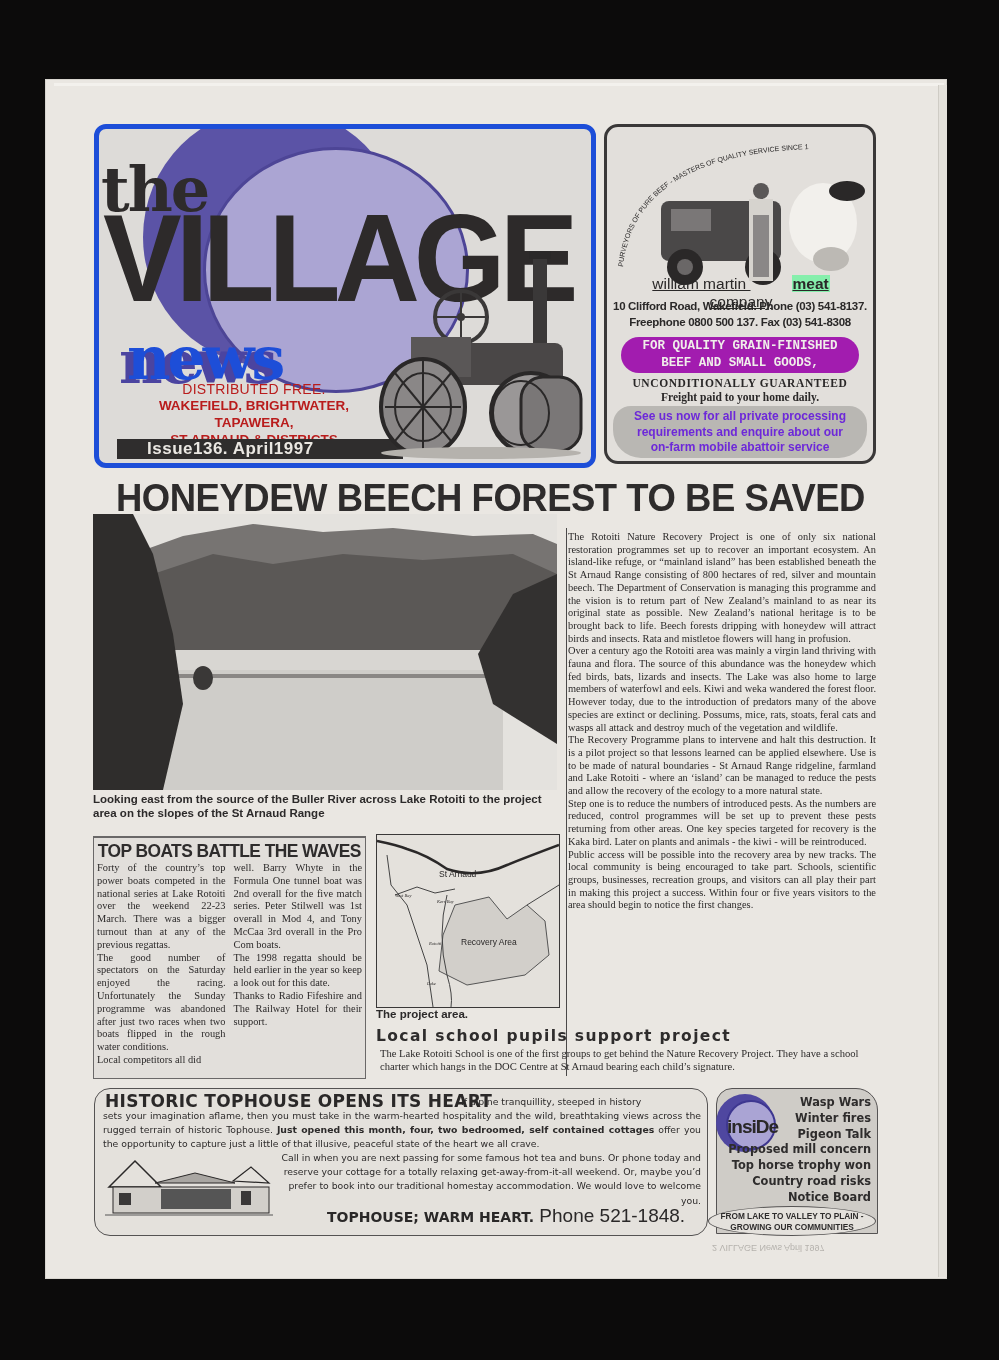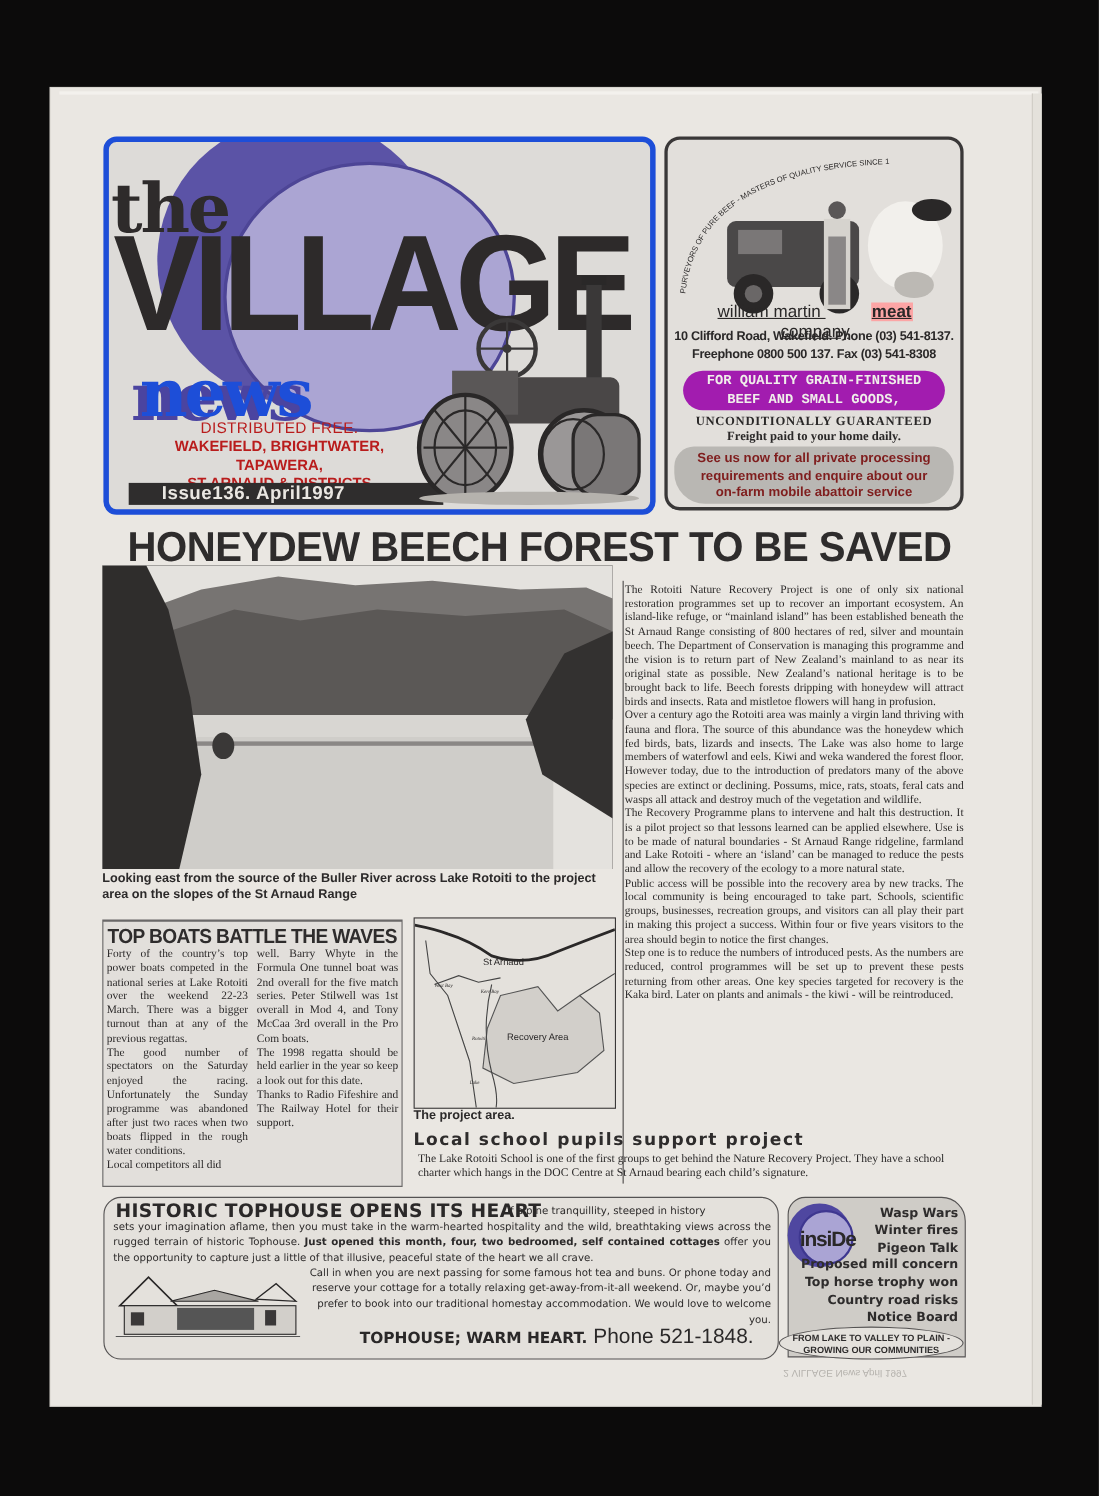--- a/index.html
+++ b/index.html
@@ -18,26 +18,26 @@
   .tagline{left:40px;top:252px;width:230px;text-align:center;font-family:"Liberation Sans",sans-serif;color:#b91c1c;}
   .tagline .t1{font-size:14px;letter-spacing:0.3px;}
   .tagline .t2{font-size:13.5px;font-weight:bold;line-height:17px;}
   .issue{left:18px;top:310px;width:286px;height:20px;background:#2f2d2d;color:#eae7e2;font-family:"Liberation Sans",sans-serif;font-weight:bold;font-size:17px;line-height:20px;padding-left:30px;box-sizing:border-box;letter-spacing:0.5px;}
   .engine{left:272px;top:118px;width:214px;height:212px;}
   
   .meat{left:604px;top:124px;width:266px;height:334px;border:3px solid #3a3838;border-radius:14px;background:#e2dfdb;overflow:hidden;}
   .arc-text{left:2px;top:2px;width:262px;height:150px;}
   .truck{left:44px;top:44px;width:218px;height:120px;}
   .meat-name{left:14px;top:148px;width:240px;text-align:center;font-family:"Liberation Sans",sans-serif;font-size:15.5px;color:#2a2828;text-decoration:underline;}
-  .meat-name b{background:#fca5a5;padding:0 1px;margin-left:41px;}
+  .meat-name b{background:#86efac;padding:0 1px;margin-left:41px;}
   .meat-addr{left:2px;top:171px;width:262px;text-align:center;font-family:"Liberation Sans",sans-serif;font-size:11.5px;font-weight:bold;line-height:16px;color:#2a2828;letter-spacing:-0.3px;}
   .meat-pill{left:14px;top:210px;width:238px;height:36px;border-radius:18px;background:#a21caf;color:#f0eeea;text-align:center;font-family:Liberation Mono, monospace;font-weight:bold;font-size:12.5px;line-height:17px;padding-top:1px;box-sizing:border-box;}
   .meat-guar{left:2px;top:249px;width:262px;text-align:center;font-family:"Liberation Serif",serif;font-weight:bold;font-size:11.5px;line-height:14px;}
   .meat-guar .g1{letter-spacing:0.6px;}
-  .meat-see{left:6px;top:279px;width:254px;height:52px;border-radius:18px 18px 28px 28px;background:#b9b7b3;text-align:center;font-family:"Liberation Sans",sans-serif;font-weight:bold;font-size:12px;line-height:15.5px;padding-top:3px;box-sizing:border-box;color:#7f1d1d;}
+  .meat-see{left:6px;top:279px;width:254px;height:52px;border-radius:18px 18px 28px 28px;background:#b9b7b3;text-align:center;font-family:"Liberation Sans",sans-serif;font-weight:bold;font-size:12px;line-height:15.5px;padding-top:3px;box-sizing:border-box;color:#6d28d9;}
   
   .headline{left:116px;top:476px;width:760px;font-family:"Liberation Sans",sans-serif;font-weight:bold;font-size:38px;line-height:44px;color:#2e2c2c;letter-spacing:-0.5px;transform:scaleX(0.96);transform-origin:left;white-space:nowrap;}
   .photo{left:93px;top:514px;width:464px;height:276px;background:#4a4847;overflow:hidden;}
   .photo-caption{left:93px;top:792px;width:470px;font-family:"Liberation Sans",sans-serif;font-weight:bold;font-size:11.5px;line-height:14px;color:#2c2a2a;}
   .main-rule{left:566px;top:528px;width:1px;height:548px;background:#4a4848;}
   .main-article{left:568px;top:531px;width:308px;font-family:"Liberation Serif",serif;font-size:10.4px;line-height:12.7px;text-align:justify;color:#2c2a2a;}
   .main-article p{margin:0;}
   
   .boats{left:93px;top:836px;width:271px;height:240px;border:1px solid #6a6868;border-top:2px solid #6a6868;background:#e2dfdb;}
   .boats h2{margin:0;padding:2px 4px 0;font-family:"Liberation Sans",sans-serif;font-weight:bold;font-size:18.5px;line-height:22px;color:#2e2c2c;letter-spacing:-0.6px;transform:scaleX(0.94);transform-origin:left;white-space:nowrap;}
@@ -161,22 +161,22 @@
   <polygon points="0,0 40,0 60,40 80,120 90,190 70,276 0,276" fill="#2f2d2c"></polygon>
   <polygon points="464,60 420,80 385,140 400,190 464,230" fill="#333130"></polygon>
   <ellipse cx="110" cy="164" rx="10" ry="12" fill="#3a3837"></ellipse>
 </svg>
 <div class="abs photo-caption">Looking east from the source of the Buller River across Lake Rotoiti to the project area on the slopes of the St Arnaud Range</div>
 <div class="abs main-rule"></div>
 <div class="abs main-article">
   <p>The Rotoiti Nature Recovery Project is one of only six national restoration programmes set up to recover an important ecosystem. An island-like refuge, or “mainland island” has been established beneath the St Arnaud Range consisting of 800 hectares of red, silver and mountain beech. The Department of Conservation is managing this programme and the vision is to return part of New Zealand’s mainland to as near its original state as possible. New Zealand’s national heritage is to be brought back to life. Beech forests dripping with honeydew will attract birds and insects. Rata and mistletoe flowers will hang in profusion.</p>
   <p>Over a century ago the Rotoiti area was mainly a virgin land thriving with fauna and flora. The source of this abundance was the honeydew which fed birds, bats, lizards and insects. The Lake was also home to large members of waterfowl and eels. Kiwi and weka wandered the forest floor. However today, due to the introduction of predators many of the above species are extinct or declining. Possums, mice, rats, stoats, feral cats and wasps all attack and destroy much of the vegetation and wildlife.</p>
   <p>The Recovery Programme plans to intervene and halt this destruction. It is a pilot project so that lessons learned can be applied elsewhere. Use is to be made of natural boundaries - St Arnaud Range ridgeline, farmland and Lake Rotoiti - where an ‘island’ can be managed to reduce the pests and allow the recovery of the ecology to a more natural state.</p>
+  <p>Step one is to reduce the numbers of introduced pests. As the numbers are reduced, control programmes will be set up to prevent these pests returning from other areas. One key species targeted for recovery is the Kaka bird. Later on plants and animals -  the kiwi - will be reintroduced.</p>
   <p>Public access will be possible into the recovery area by new tracks. The local community is being encouraged to take part. Schools, scientific groups, businesses, recreation groups, and visitors can all play their part in making this project a success. Within four or five years visitors to the area should begin to notice the first changes.</p>
-  <p>Step one is to reduce the numbers of introduced pests. As the numbers are reduced, control programmes will be set up to prevent these pests returning from other areas. One key species targeted for recovery is the Kaka bird. Later on plants and animals -  the kiwi - will be reintroduced.</p>
 </div>
 
 <div class="abs boats">
   <h2>TOP BOATS BATTLE THE WAVES</h2>
   <div class="cols">
     <div class="col">
       <p>Forty of the country’s top power boats competed in the national series at Lake Rotoiti over the weekend 22-23 March. There was a bigger turnout than at any of the previous regattas.</p>
       <p>The good number of spectators on the Saturday enjoyed the racing. Unfortunately the Sunday programme was abandoned after just two races when two boats flipped in the rough water conditions.</p>
       <p>Local competitors all did</p>
     </div>

